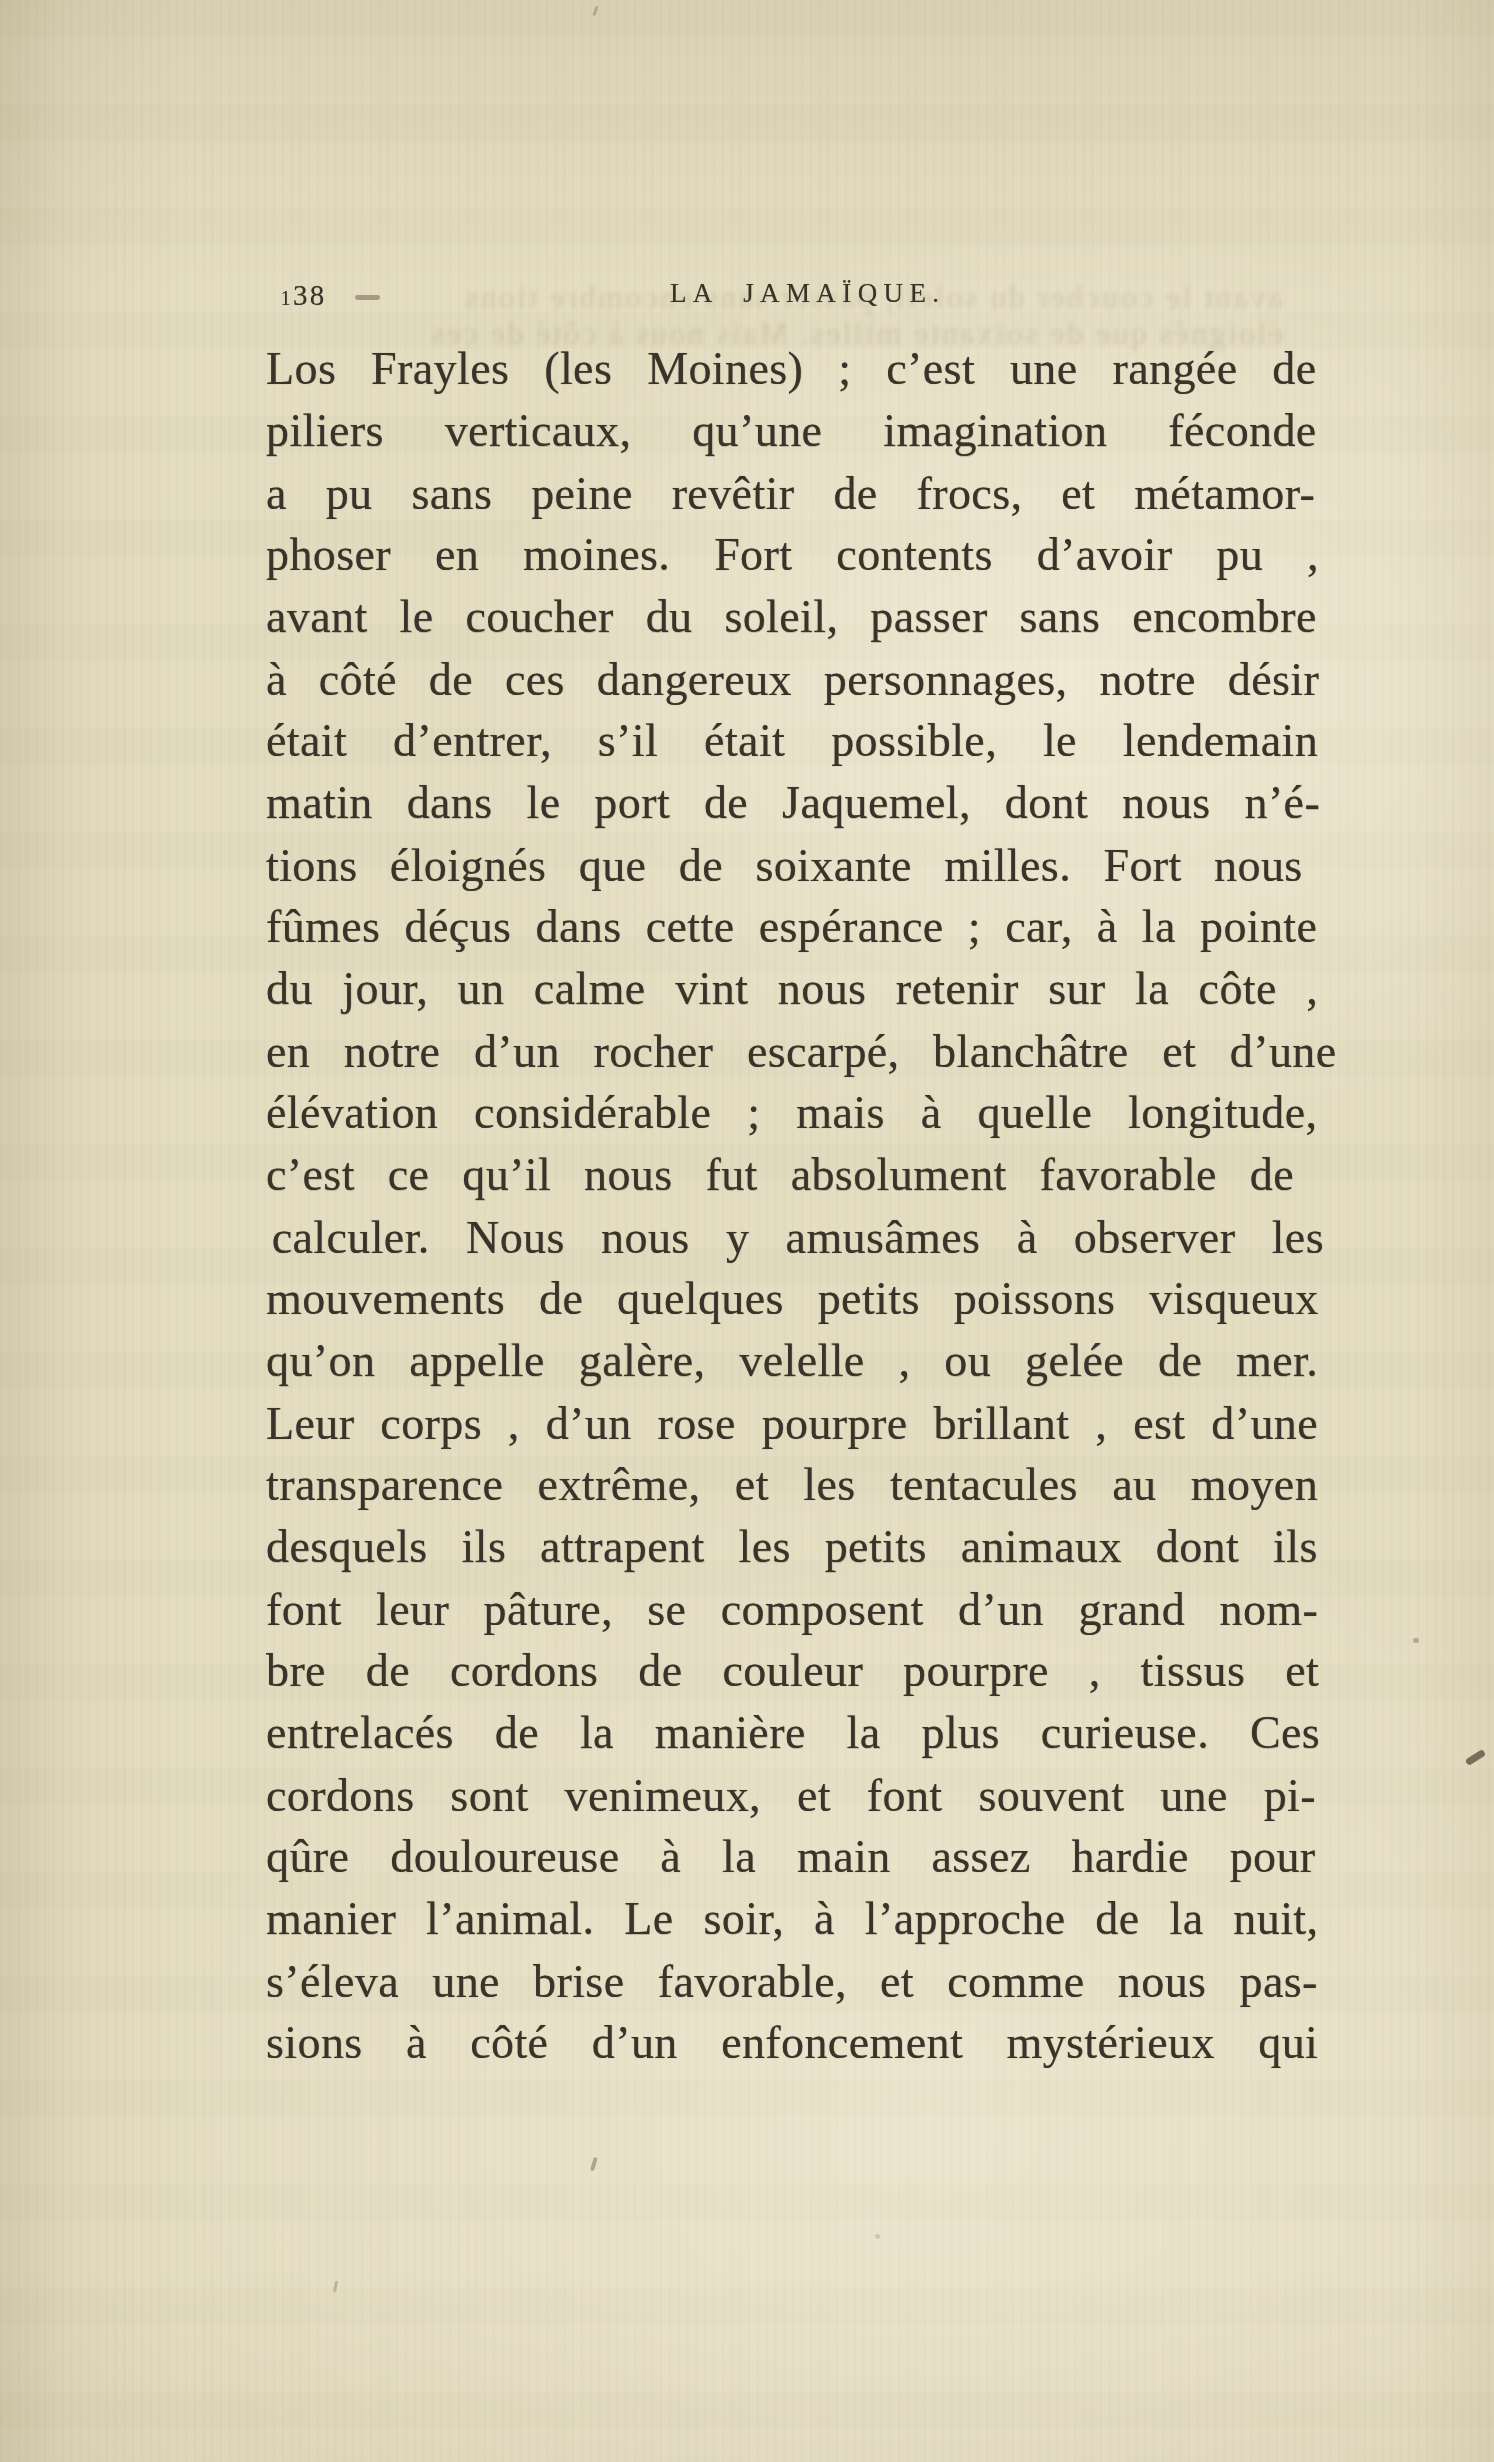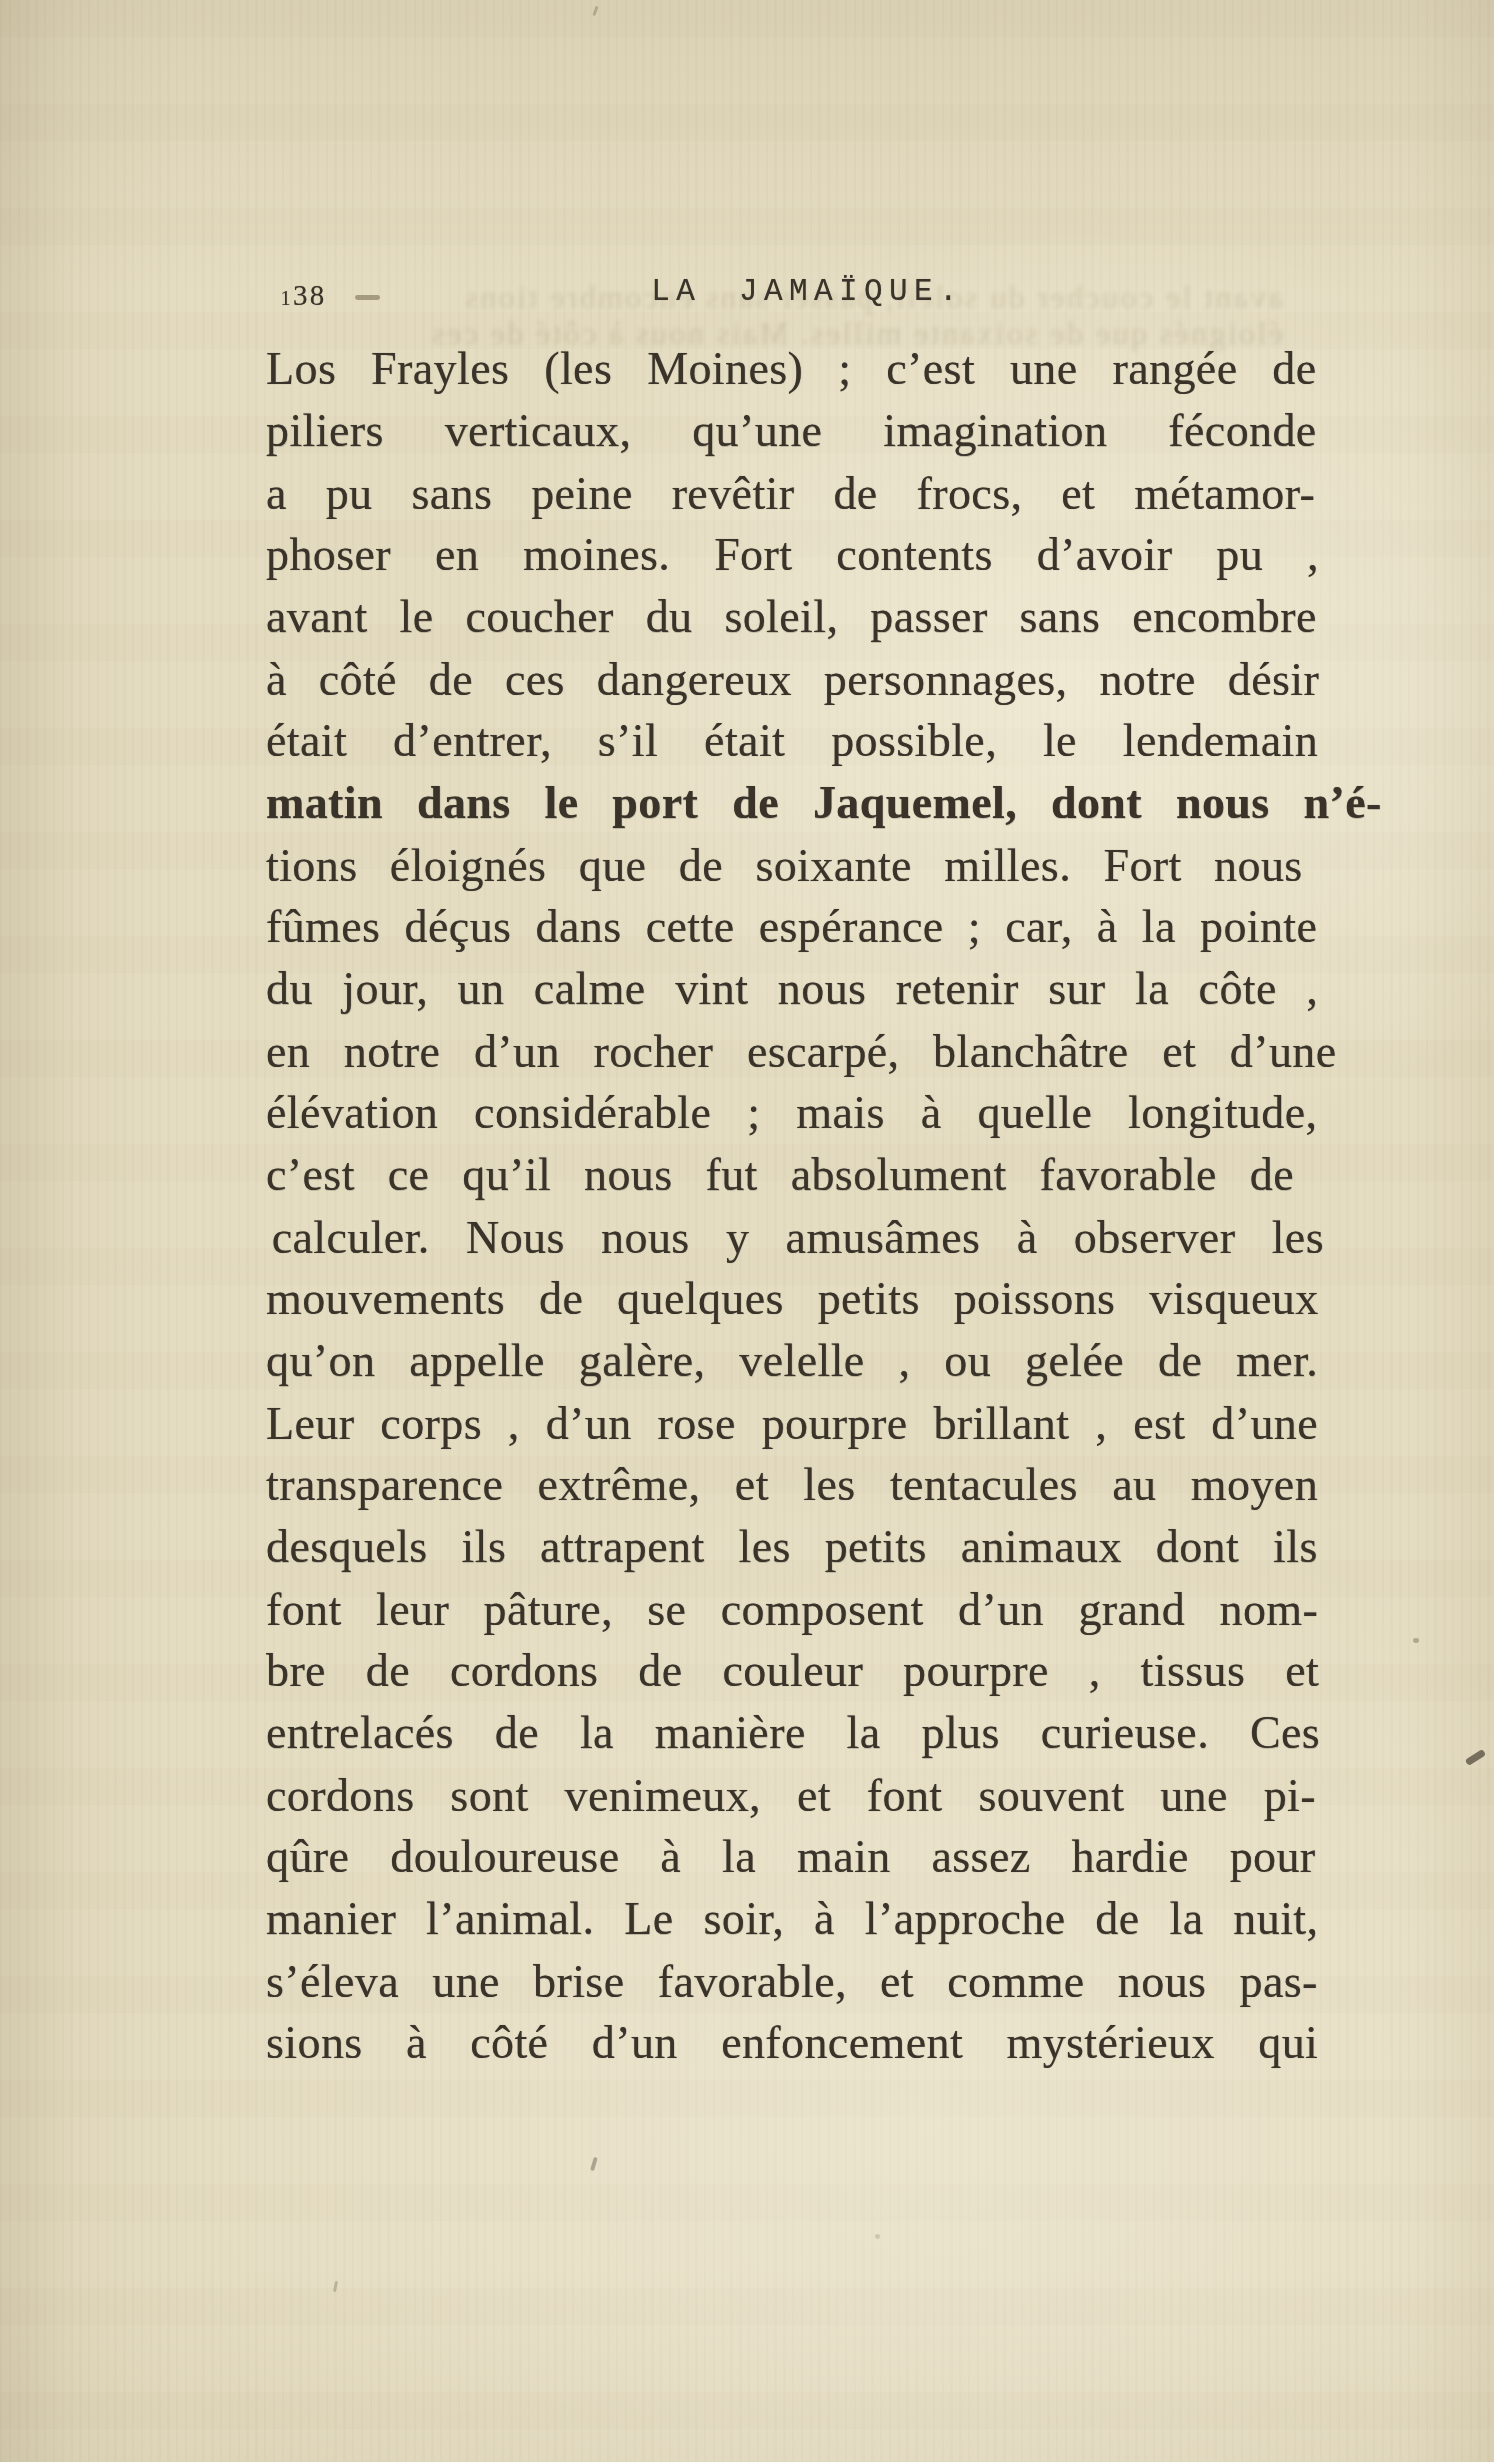--- a/index.html
+++ b/index.html
@@ -79,27 +79,26 @@
     text-shadow: 0 0 0.8px rgba(58,51,42,0.55);
   }
   .page-number::first-letter {
     font-size: 0.70em; 
   }
   .running-title {
     position: absolute;
     left: 51.2%;
     transform: translateX(-50%);
     bottom: 14.4px;
-    font-size: 31px;
+    font-size: 27px;
     line-height: 1;
     letter-spacing: 6.4px;
     word-spacing: 12.8px;
     white-space: nowrap;
     text-shadow: 0 0 0.8px rgba(58,51,42,0.5);
-    font-family: Liberation Mono, monospace;
   }
 
   .body-text {
     position: absolute;
     left: 266px;
     top: 338px;
     width: 1058px;
     z-index: 3;
   }
   .line {
@@ -144,21 +143,21 @@
   </header>
 
   <main class="body-text">
       <div class="line" style="word-spacing: 23px;"><span class="line-inner">Los Frayles (les Moines) ; c’est une rangée de</span></div>
       <div class="line" style="word-spacing: 49px;"><span class="line-inner">piliers verticaux, qu’une imagination féconde</span></div>
       <div class="line" style="word-spacing: 27px;"><span class="line-inner">a pu sans peine revêtir de frocs, et métamor-</span></div>
       <div class="line" style="word-spacing: 32px;"><span class="line-inner">phoser en moines. Fort contents d’avoir pu ,</span></div>
       <div class="line" style="word-spacing: 20px;"><span class="line-inner">avant le coucher du soleil, passer sans encombre</span></div>
       <div class="line" style="word-spacing: 20px;"><span class="line-inner">à côté de ces dangereux personnages, notre désir</span></div>
       <div class="line" style="word-spacing: 34px;"><span class="line-inner">était d’entrer, s’il était possible, le lendemain</span></div>
-      <div class="line" style="word-spacing: 22px; font-weight: bold;"><span class="line-inner">matin dans le port de Jaquemel, dont nous n’é-</span></div>
+      <div class="line" style="word-spacing: 22px;"><span class="line-inner">matin dans le port de Jaquemel, dont nous n’é-</span></div>
       <div class="line" style="word-spacing: 20.5px;"><span class="line-inner">tions éloignés que de soixante milles. Fort nous</span></div>
       <div class="line" style="word-spacing: 12.3px;"><span class="line-inner">fûmes déçus dans cette espérance ; car, à la pointe</span></div>
       <div class="line" style="word-spacing: 17.6px;"><span class="line-inner">du jour, un calme vint nous retenir sur la côte ,</span></div>
       <div class="line" style="word-spacing: 21.7px;"><span class="line-inner">en notre d’un rocher escarpé, blanchâtre et d’une</span></div>
       <div class="line" style="word-spacing: 24px;"><span class="line-inner">élévation considérable ; mais à quelle longitude,</span></div>
       <div class="line" style="word-spacing: 21px;"><span class="line-inner">c’est ce qu’il nous fut absolument favorable de</span></div>
       <div class="line" style="word-spacing: 24.4px; text-align: right;"><span class="line-inner">calculer. Nous nous y amusâmes à observer les</span></div>
       <div class="line" style="word-spacing: 22px;"><span class="line-inner">mouvements de quelques petits poissons visqueux</span></div>
       <div class="line" style="word-spacing: 22px;"><span class="line-inner">qu’on appelle galère, velelle , ou gelée de mer.</span></div>
       <div class="line" style="word-spacing: 14px;"><span class="line-inner">Leur corps , d’un rose pourpre brillant , est d’une</span></div>

